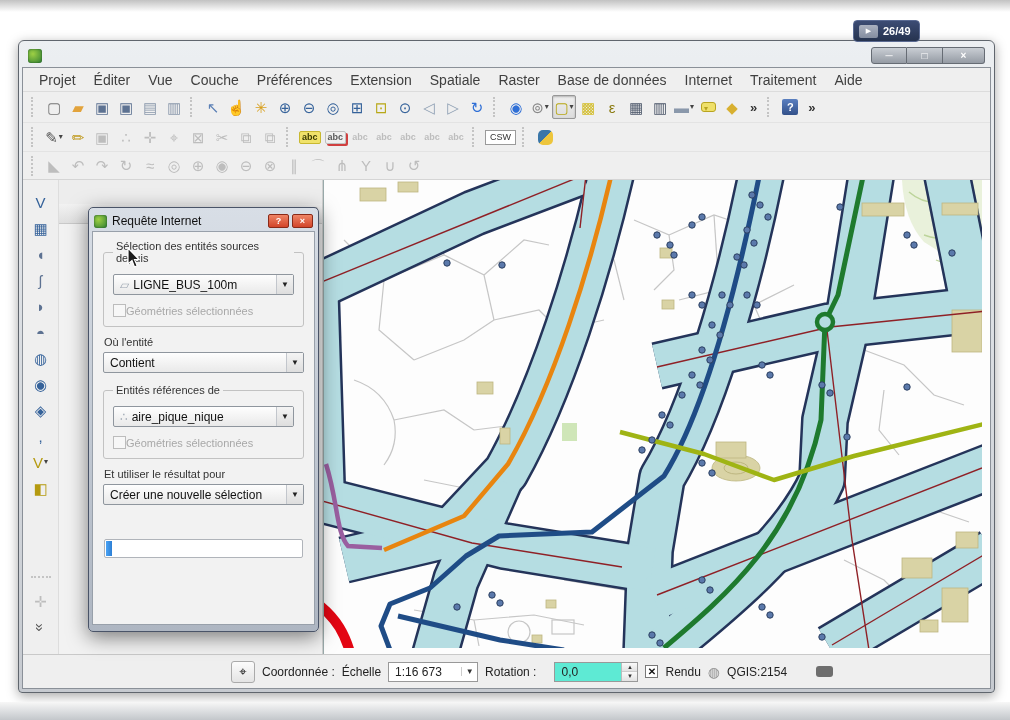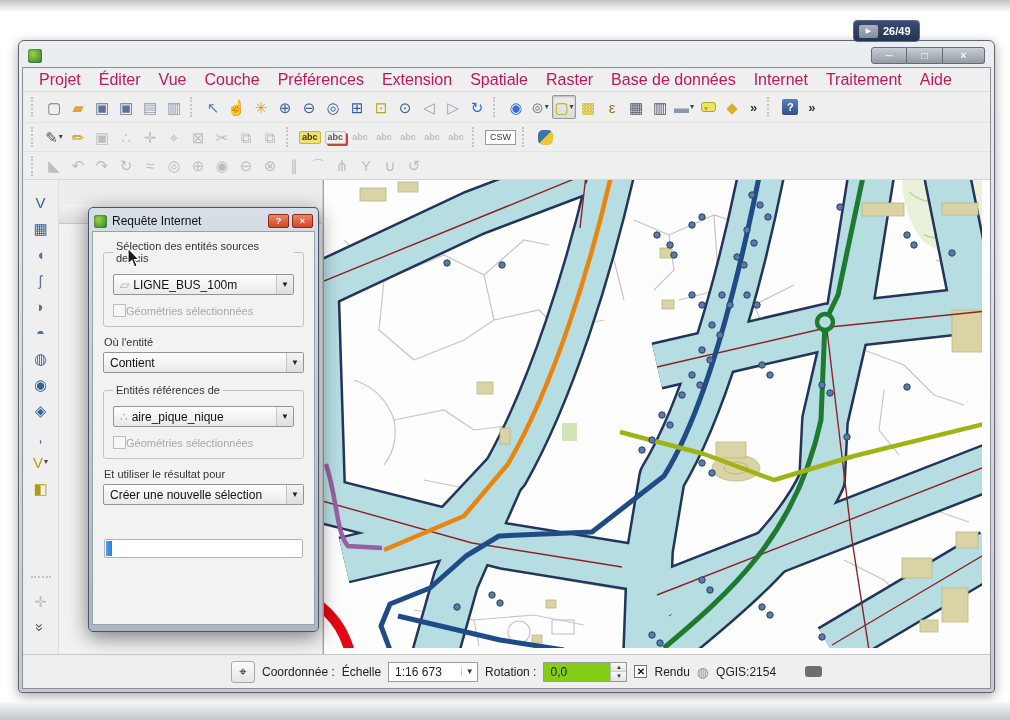--- a/index.html
+++ b/index.html
@@ -28,21 +28,21 @@
   .wc{width:36px;height:17px;border:1px solid #666c74;background:linear-gradient(#c9ced4,#959ba4);
     color:#fff;font-size:10px;font-weight:bold;display:flex;align-items:center;justify-content:center;
     border-left-width:0;}
   .wc:first-child{border-radius:3px 0 0 3px;border-left-width:1px;}
   .wc:last-child{border-radius:0 3px 3px 0;width:42px;}
   .win-inner{position:absolute;left:3px;top:26px;right:3px;bottom:3px;border:1px solid #8a9098;
     background:#ededed;display:flex;flex-direction:column;overflow:hidden;}
   
   .menubar{height:24px;display:flex;align-items:center;padding:0 8px;gap:2px;background:#efefef;
     border-bottom:1px solid #dcdcdc;}
-  .menu-item{font-size:16px;color:#be185d;padding:3px 8px;background:none;border:none;
+  .menu-item{font-size:14px;color:#404040;padding:3px 8px;background:none;border:none;
     font-family:inherit;}
   
   .toolbar{display:flex;align-items:center;padding:1px 4px;background:#efefef;}
   .tb1{height:31px;border-bottom:1px solid #e3e3e3;}
   .tb2{height:29px;border-bottom:1px solid #e3e3e3;}
   .tb3{height:28px;border-bottom:1px solid #d5d5d5;}
   .tb-handle{width:7px;height:20px;border-left:2px dotted #c4c4c4;margin:0 4px;flex:none;}
   .tbtn{min-width:24px;height:24px;display:flex;align-items:center;justify-content:center;
     background:none;border:1px solid transparent;border-radius:2px;font-size:15px;padding:0 1px;
     font-family:inherit;flex:none;line-height:1;}
@@ -88,21 +88,21 @@
     align-items:center;gap:7px;padding:0 14px 0 208px;font-size:12px;color:#222;}
   .sb-iconbtn{width:24px;height:22px;border:1px solid #aaa;border-radius:3px;
     background:linear-gradient(#fcfcfc,#e4e4e4);display:flex;align-items:center;justify-content:center;
     font-size:13px;color:#222;}
   .sb-input{width:196px;height:20px;border:1px solid #999;background:#fff;text-align:center;
     font-size:12px;font-family:inherit;color:#111;}
   .sb-combo{width:90px;height:20px;border:1px solid #999;background:#fff;display:flex;
     align-items:center;font-size:12px;padding-left:6px;}
   .sb-combo .combo-arrow{margin-left:auto;width:16px;text-align:center;font-size:8px;color:#333;
     border-left:1px solid #ccc;}
-  .sb-spin{width:84px;height:20px;border:1px solid #999;background:#84cc16;display:flex;align-items:center;}
+  .sb-spin{width:84px;height:20px;border:1px solid #999;background:#5eead4;display:flex;align-items:center;margin-left:11px;}
   .sb-spin .val{flex:1;padding-left:6px;font-size:12px;}
   .spin-arrows{width:16px;height:100%;display:flex;flex-direction:column;border-left:1px solid #bbb;}
   .spin-arrows span{flex:1;font-size:6px;display:flex;align-items:center;justify-content:center;
     color:#333;background:linear-gradient(#fafafa,#e2e2e2);}
   .spin-arrows span:first-child{border-bottom:1px solid #ccc;}
   .sb-check{width:13px;height:13px;border:1px solid #777;background:#fff;display:flex;
     align-items:center;justify-content:center;font-size:10px;font-weight:bold;color:#111;}
   .sb-globe{font-size:14px;color:#8a8a8a;}
   .sb-bubble{width:17px;height:11px;background:#6e6e6e;border-radius:3px;position:relative;display:block;}
   .sb-bubble::after{content:"";position:absolute;left:3px;bottom:-4px;border:4px solid transparent;

